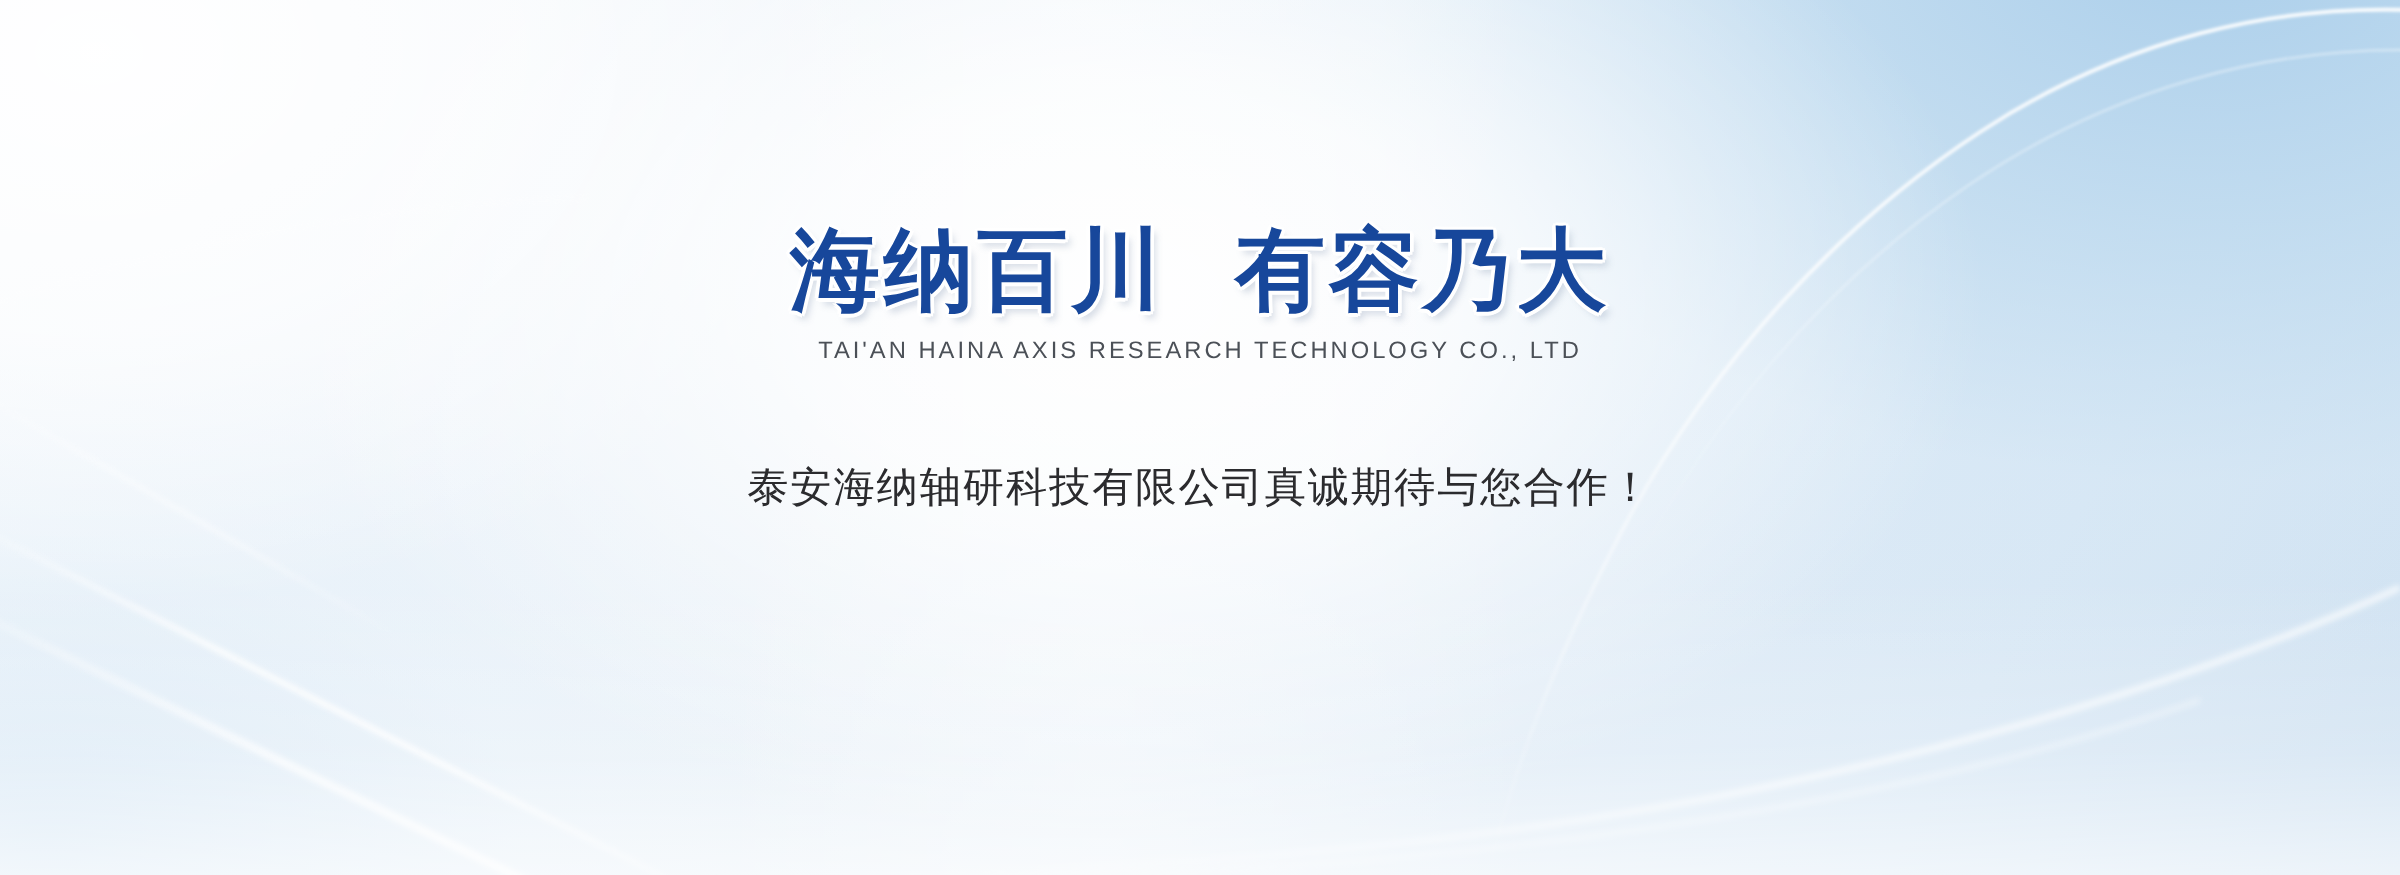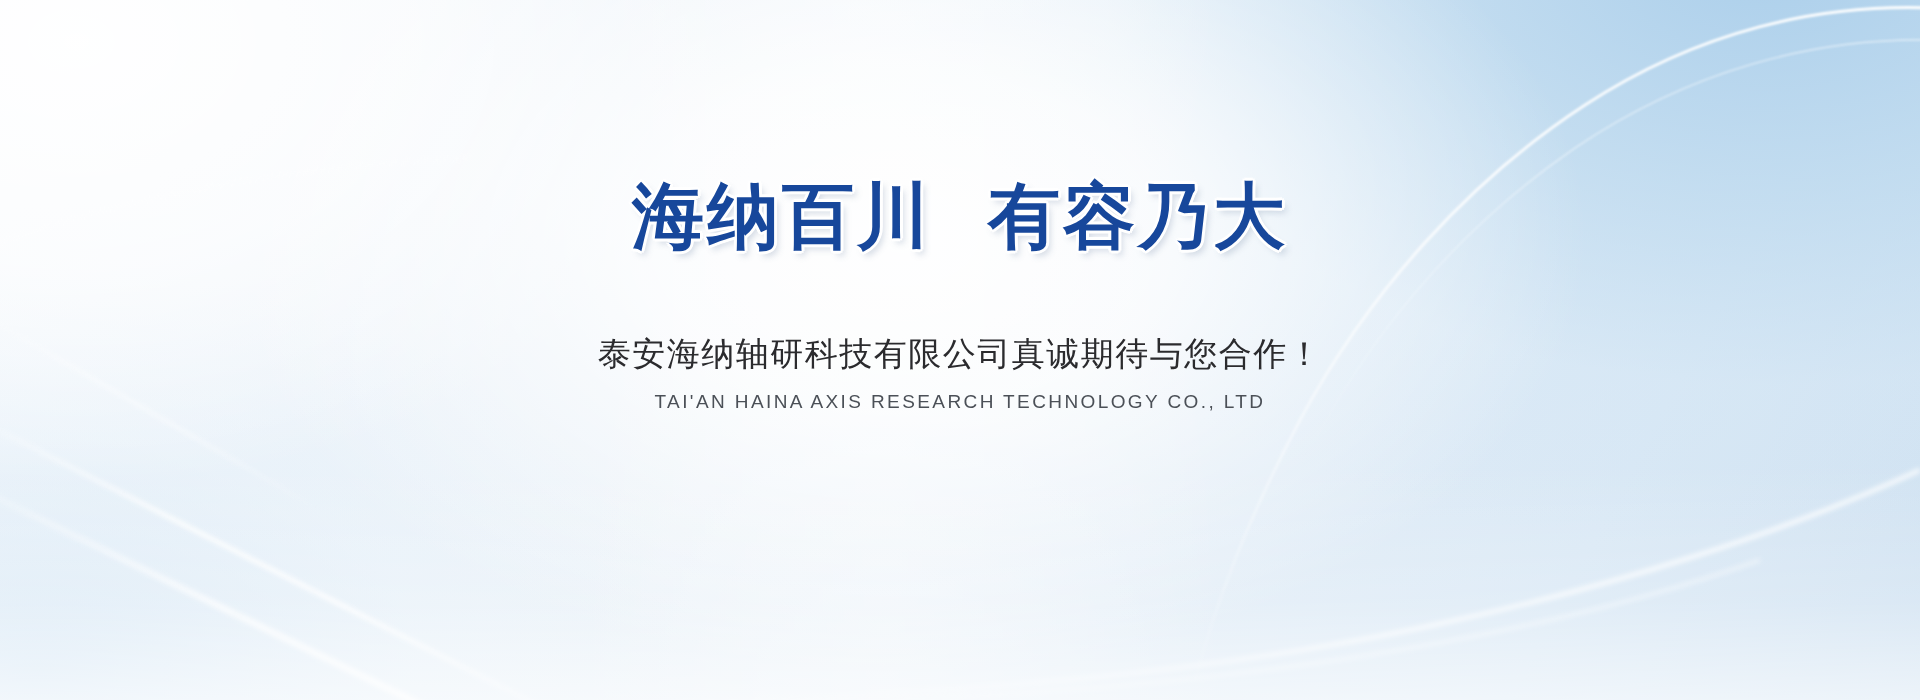--- a/index.html
+++ b/index.html
@@ -213,17 +213,17 @@
     <path d="M 1920 470 C 1790 530 1620 586 1420 628 C 1200 674 960 694 700 700" fill="none" stroke="url(#arcBotGrad)" stroke-width="4" filter="url(#softBlur2)"></path>
     <path d="M 1760 560 C 1580 624 1330 672 1040 692 C 860 702 700 704 560 700" fill="none" stroke="url(#arcBotGrad)" stroke-width="3" opacity="0.6" filter="url(#softBlur2)"></path>
 
     <path d="M -20 250 C 120 196 300 164 470 158" fill="none" stroke="#ffffff" stroke-width="2" opacity="0.35" filter="url(#softBlur2)"></path>
   </svg>
 
   <div class="bg-layer" id="bg-bottomfade"></div>
 
   <div id="content">
     <div id="headline">海纳百川  有容乃大</div>
+    <div id="subtitle-en">TAI'AN HAINA AXIS RESEARCH TECHNOLOGY CO., LTD</div>
     <div id="subtitle-cn">泰安海纳轴研科技有限公司真诚期待与您合作！</div>
-    <div id="subtitle-en">TAI'AN HAINA AXIS RESEARCH TECHNOLOGY CO., LTD</div>
   </div>
 
 </div>
 
 </body></html>

